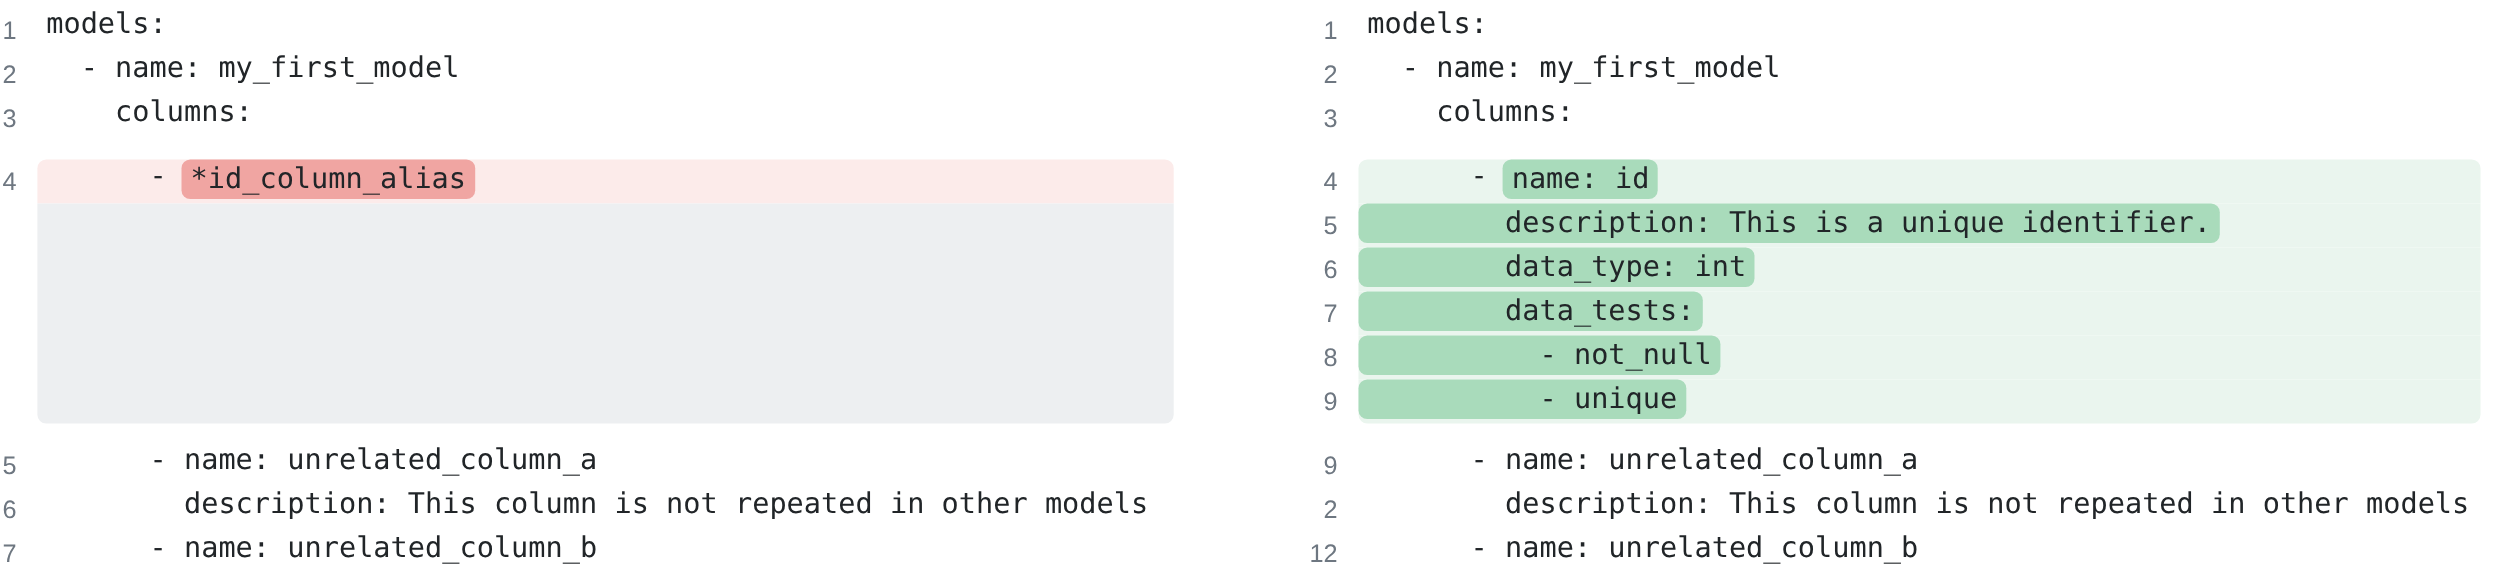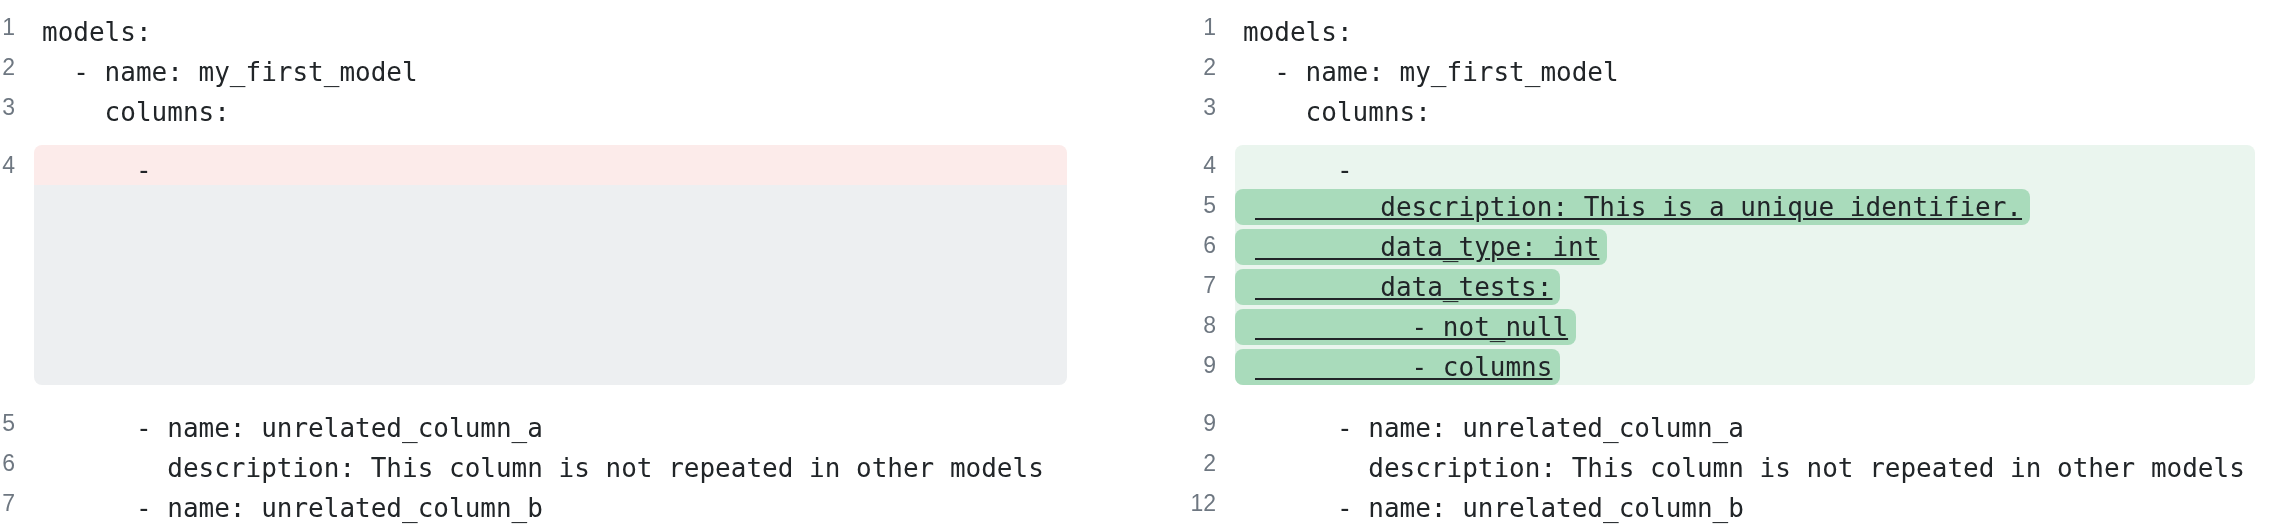--- a/index.html
+++ b/index.html
@@ -36,59 +36,59 @@
   .pane-left .gutter{width:15px;}
   .pane-right .gutter{width:77px;}
   .code{
     flex:1 1 auto;
     white-space:pre;
     font-size:26px;
     color:var(--code-color);
     padding:0 8px;
     height:100%;
     display:flex;
-    align-items:flex-end;
+    align-items:flex-start;
     box-sizing:border-box;
   }
   .line.removed .code{background:var(--removed-line);}
   .line.added .code{background:var(--added-line);}
   .line.filler .code{background:var(--filler);}
   .line.blk-first{margin-top:18px;}
   .line.blk-last{margin-bottom:18px;}
   .line.blk-first .code{border-top-left-radius:8px;border-top-right-radius:8px;}
   .line.blk-last .code{border-bottom-left-radius:8px;border-bottom-right-radius:8px;}
   .tok{
     border-radius:8px;
     padding:3px 8px;
     margin:0 -2px;
   }
   .line.removed .tok{background:var(--removed-token);}
   .line.added .tok{background:var(--added-token);}
-  .tok.flush{margin-left:-8px;padding-left:20px;text-decoration:underline;}
+  .tok.flush{margin-left:-8px;padding-left:8px;}
 </style>
 </head>
 <body style="background: rgb(255, 255, 255);">
 
 <div class="diff">
   <div class="pane pane-left" id="pane-left">
       <div class="line context">
         <div class="gutter">1</div>
         <div class="code"><span>models:</span></div>
       </div>
       <div class="line context">
         <div class="gutter">2</div>
         <div class="code"><span>  - name: my_first_model</span></div>
       </div>
       <div class="line context">
         <div class="gutter">3</div>
         <div class="code"><span>    columns:</span></div>
       </div>
       <div class="line removed blk-first">
         <div class="gutter">4</div>
-        <div class="code"><span>      - </span></div>
+        <div class="code"><span>      - </span><span class="tok">*id_column_alias</span></div>
       </div>
       <div class="line filler blk-last" style="height: 200px;">
         <div class="gutter"></div>
         <div class="code"></div>
       </div>
       <div class="line context">
         <div class="gutter">5</div>
         <div class="code"><span>      - name: unrelated_column_a</span></div>
       </div>
       <div class="line context">
@@ -108,41 +108,41 @@
       <div class="line context">
         <div class="gutter">2</div>
         <div class="code"><span>  - name: my_first_model</span></div>
       </div>
       <div class="line context">
         <div class="gutter">3</div>
         <div class="code"><span>    columns:</span></div>
       </div>
       <div class="line added blk-first">
         <div class="gutter">4</div>
-        <div class="code"><span>      - </span></div>
+        <div class="code"><span>      - </span><span class="tok">name: id</span></div>
       </div>
       <div class="line added">
         <div class="gutter">5</div>
         <div class="code"><span class="tok flush">        description: This is a unique identifier.</span></div>
       </div>
       <div class="line added">
         <div class="gutter">6</div>
         <div class="code"><span class="tok flush">        data_type: int</span></div>
       </div>
       <div class="line added">
         <div class="gutter">7</div>
         <div class="code"><span class="tok flush">        data_tests:</span></div>
       </div>
       <div class="line added">
         <div class="gutter">8</div>
         <div class="code"><span class="tok flush">          - not_null</span></div>
       </div>
       <div class="line added blk-last">
         <div class="gutter">9</div>
-        <div class="code"><span class="tok flush">          - columns</span></div>
+        <div class="code"><span class="tok flush">          - unique</span></div>
       </div>
       <div class="line context">
         <div class="gutter">9</div>
         <div class="code"><span>      - name: unrelated_column_a</span></div>
       </div>
       <div class="line context">
         <div class="gutter">2</div>
         <div class="code"><span>        description: This column is not repeated in other models</span></div>
       </div>
       <div class="line context">

